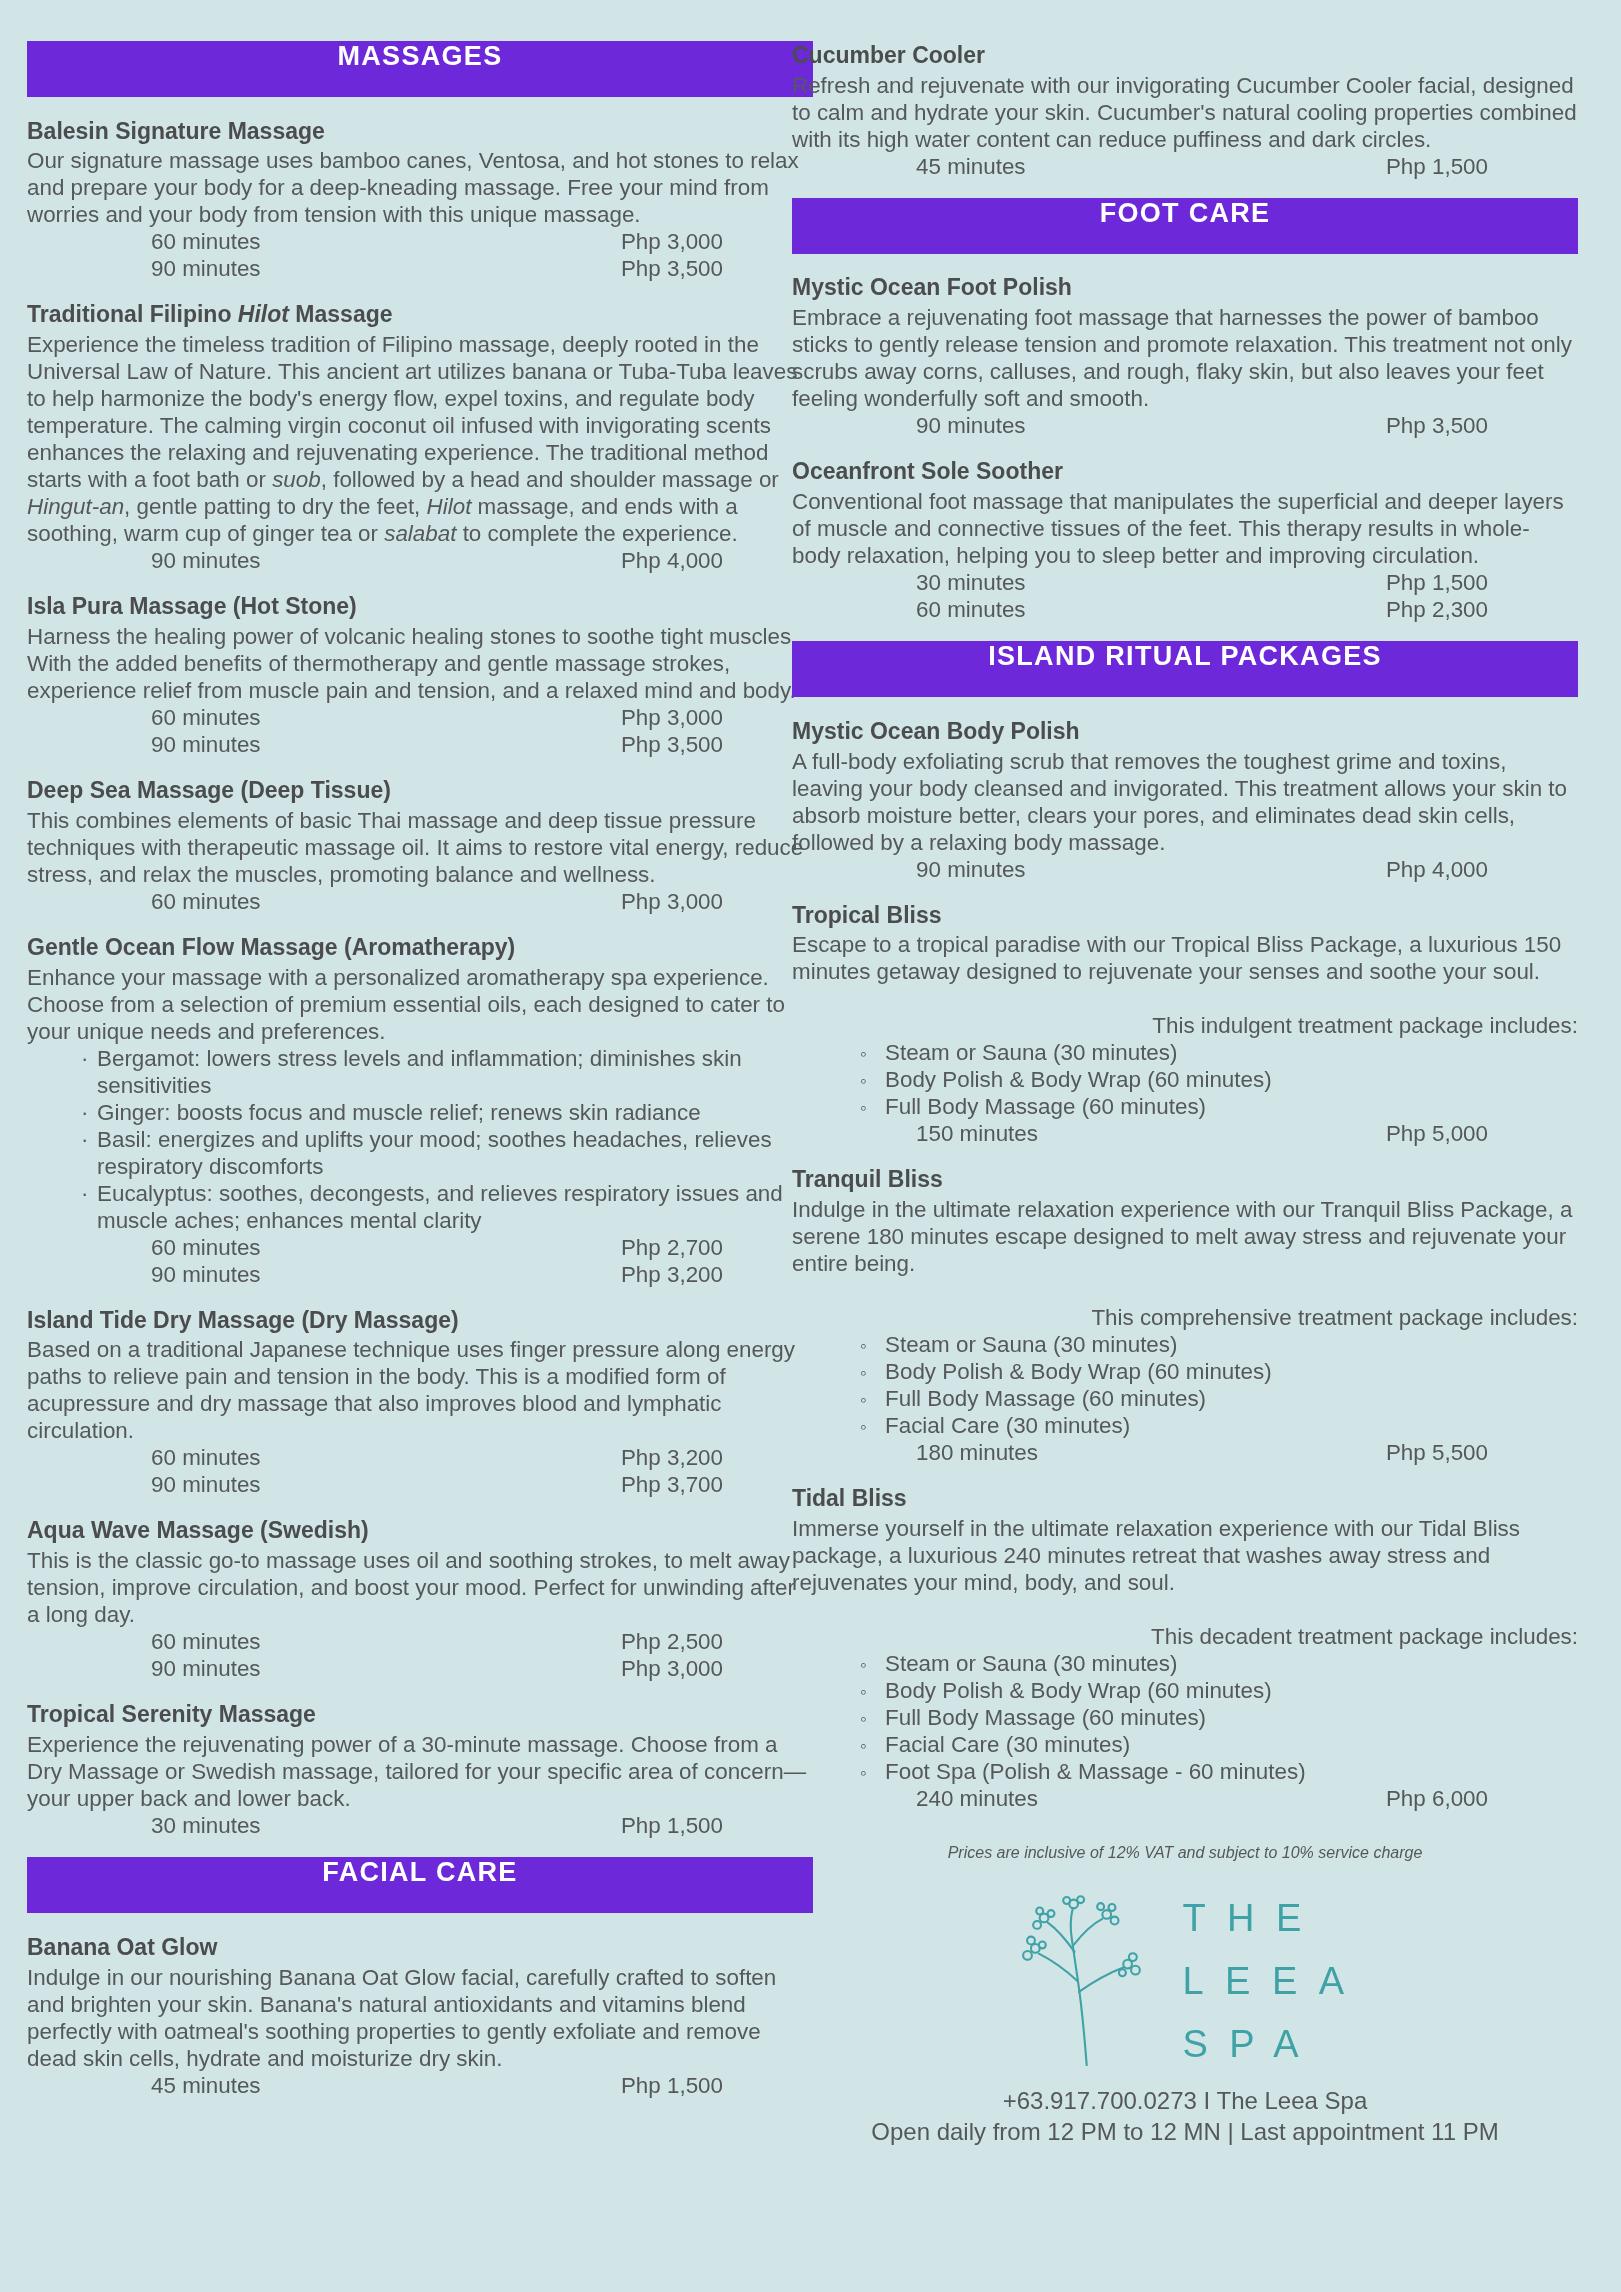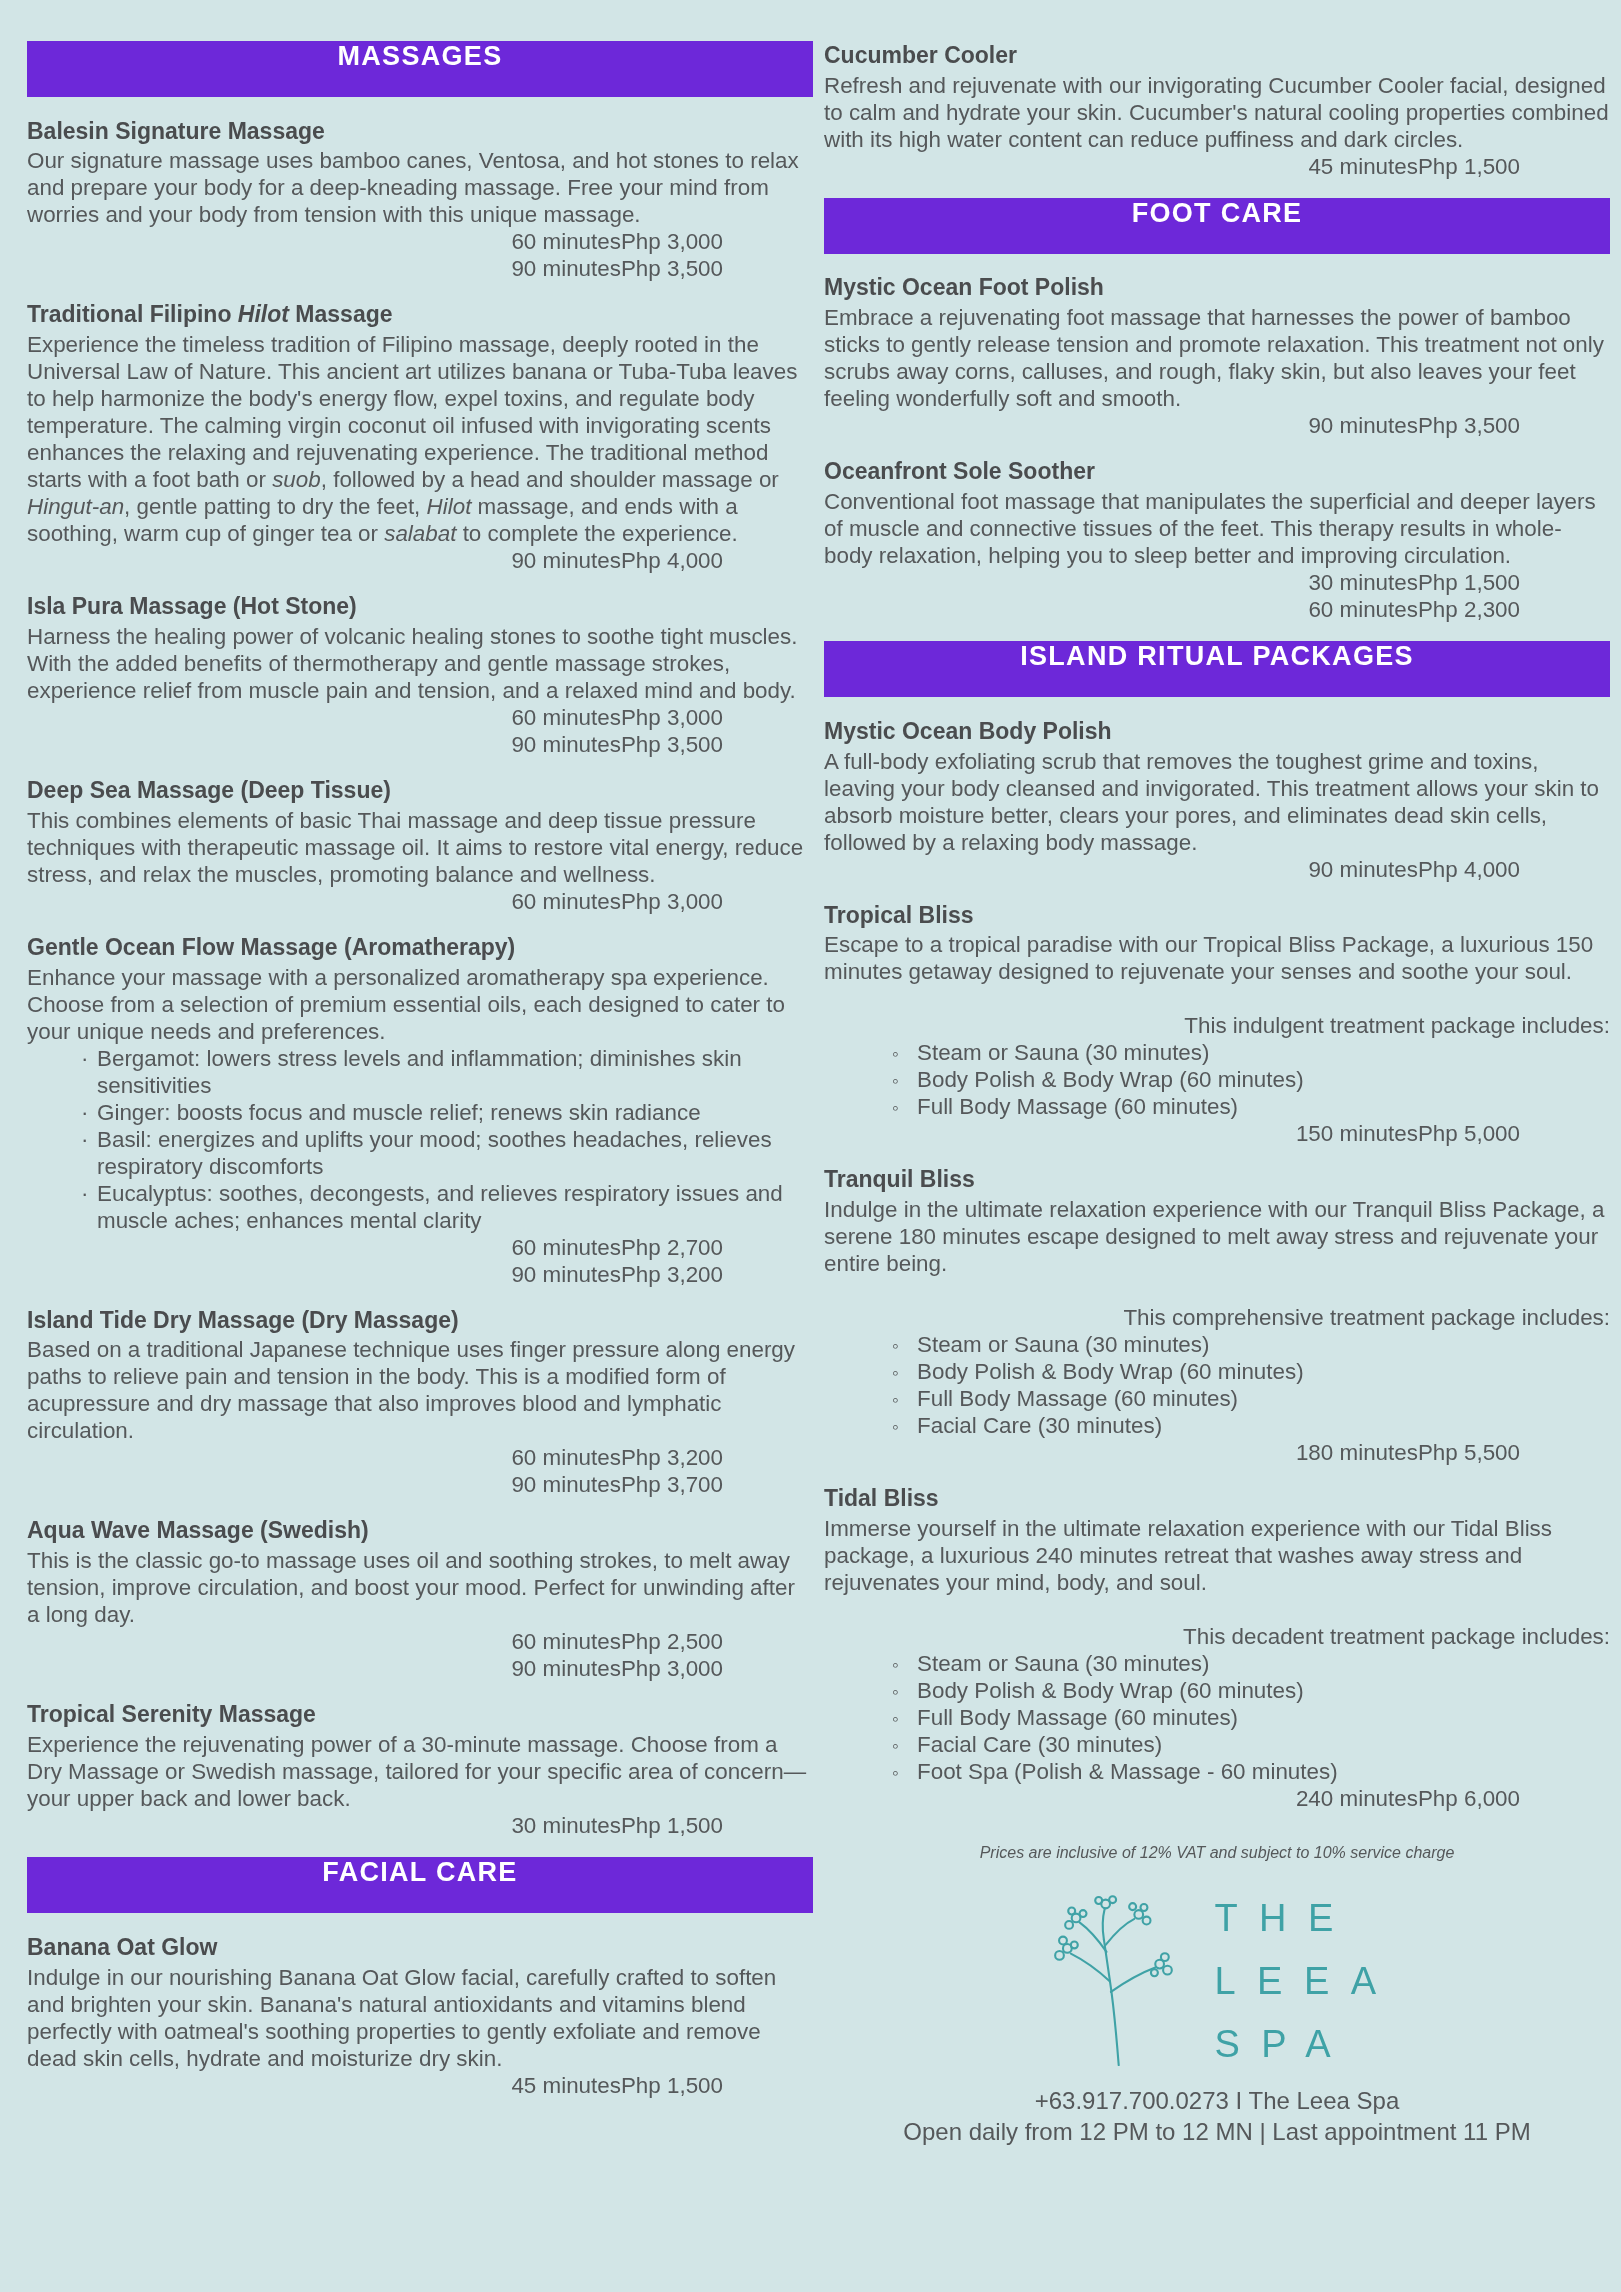--- a/index.html
+++ b/index.html
@@ -5,41 +5,41 @@
   html,body{margin:0;padding:0;}
   body{
     width:1622px;height:2293px;
     background:#d2e5e6;
     font-family:"Liberation Sans","DejaVu Sans",sans-serif;
     position:relative;overflow:hidden;
     color:#55585a;
   }
   .col{position:absolute;top:41px;}
   .col-left{left:27px;width:786px;}
-  .col-right{left:824px;width:786px;}
+  .col-right{left:792px;width:786px;}
   .section-bar{
     height:56px;margin:12.5px 0 19.7px 0;
     background:#6d28d9;
     display:flex;align-items:flex-start;justify-content:center;
   }
   .section-bar.first{margin-top:0;}
   .section-bar span{
     color:#ffffff;font-weight:700;font-size:27px;letter-spacing:1.3px;
   }
   .menu-item{margin-bottom:18px;font-size:22.4px;line-height:27px;}
   .item-title{font-size:23px;line-height:29px;font-weight:700;color:#4a4c4e;margin-bottom:1.8px;}
   .item-title em{font-style:italic;}
   .item-desc em{}
   ul.bullets{margin:0;padding:0;list-style:none;}
   ul.bullets li{position:relative;padding-left:70px;}
   ul.bullets li::before{content:attr(data-char);position:absolute;left:54px;top:0;}
   ul.bullets.circ li{padding-left:93px;}
   ul.bullets.circ li::before{left:68px;font-size:19px;top:0.9px;}
   .includes-intro{margin-top:27px;text-align:right;}
-  .price-row{display:flex;justify-content:flex-end;padding-left:124px;padding-right:90px;}
+  .price-row{display:flex;justify-content:space-between;padding-left:124px;padding-right:90px;}
   .vat-note{font-style:italic;text-align:center;font-size:16px;margin-top:32px;}
   .logo{display:flex;justify-content:center;align-items:center;gap:30px;margin-top:25px;}
   .logo-text div{
     font-size:38px;line-height:63px;letter-spacing:21.5px;
     color:#3fa2a6;font-weight:400;
   }
   .contact{margin-top:9px;text-align:center;font-size:24px;line-height:31px;}
 </style>
 </head>
 <body>

